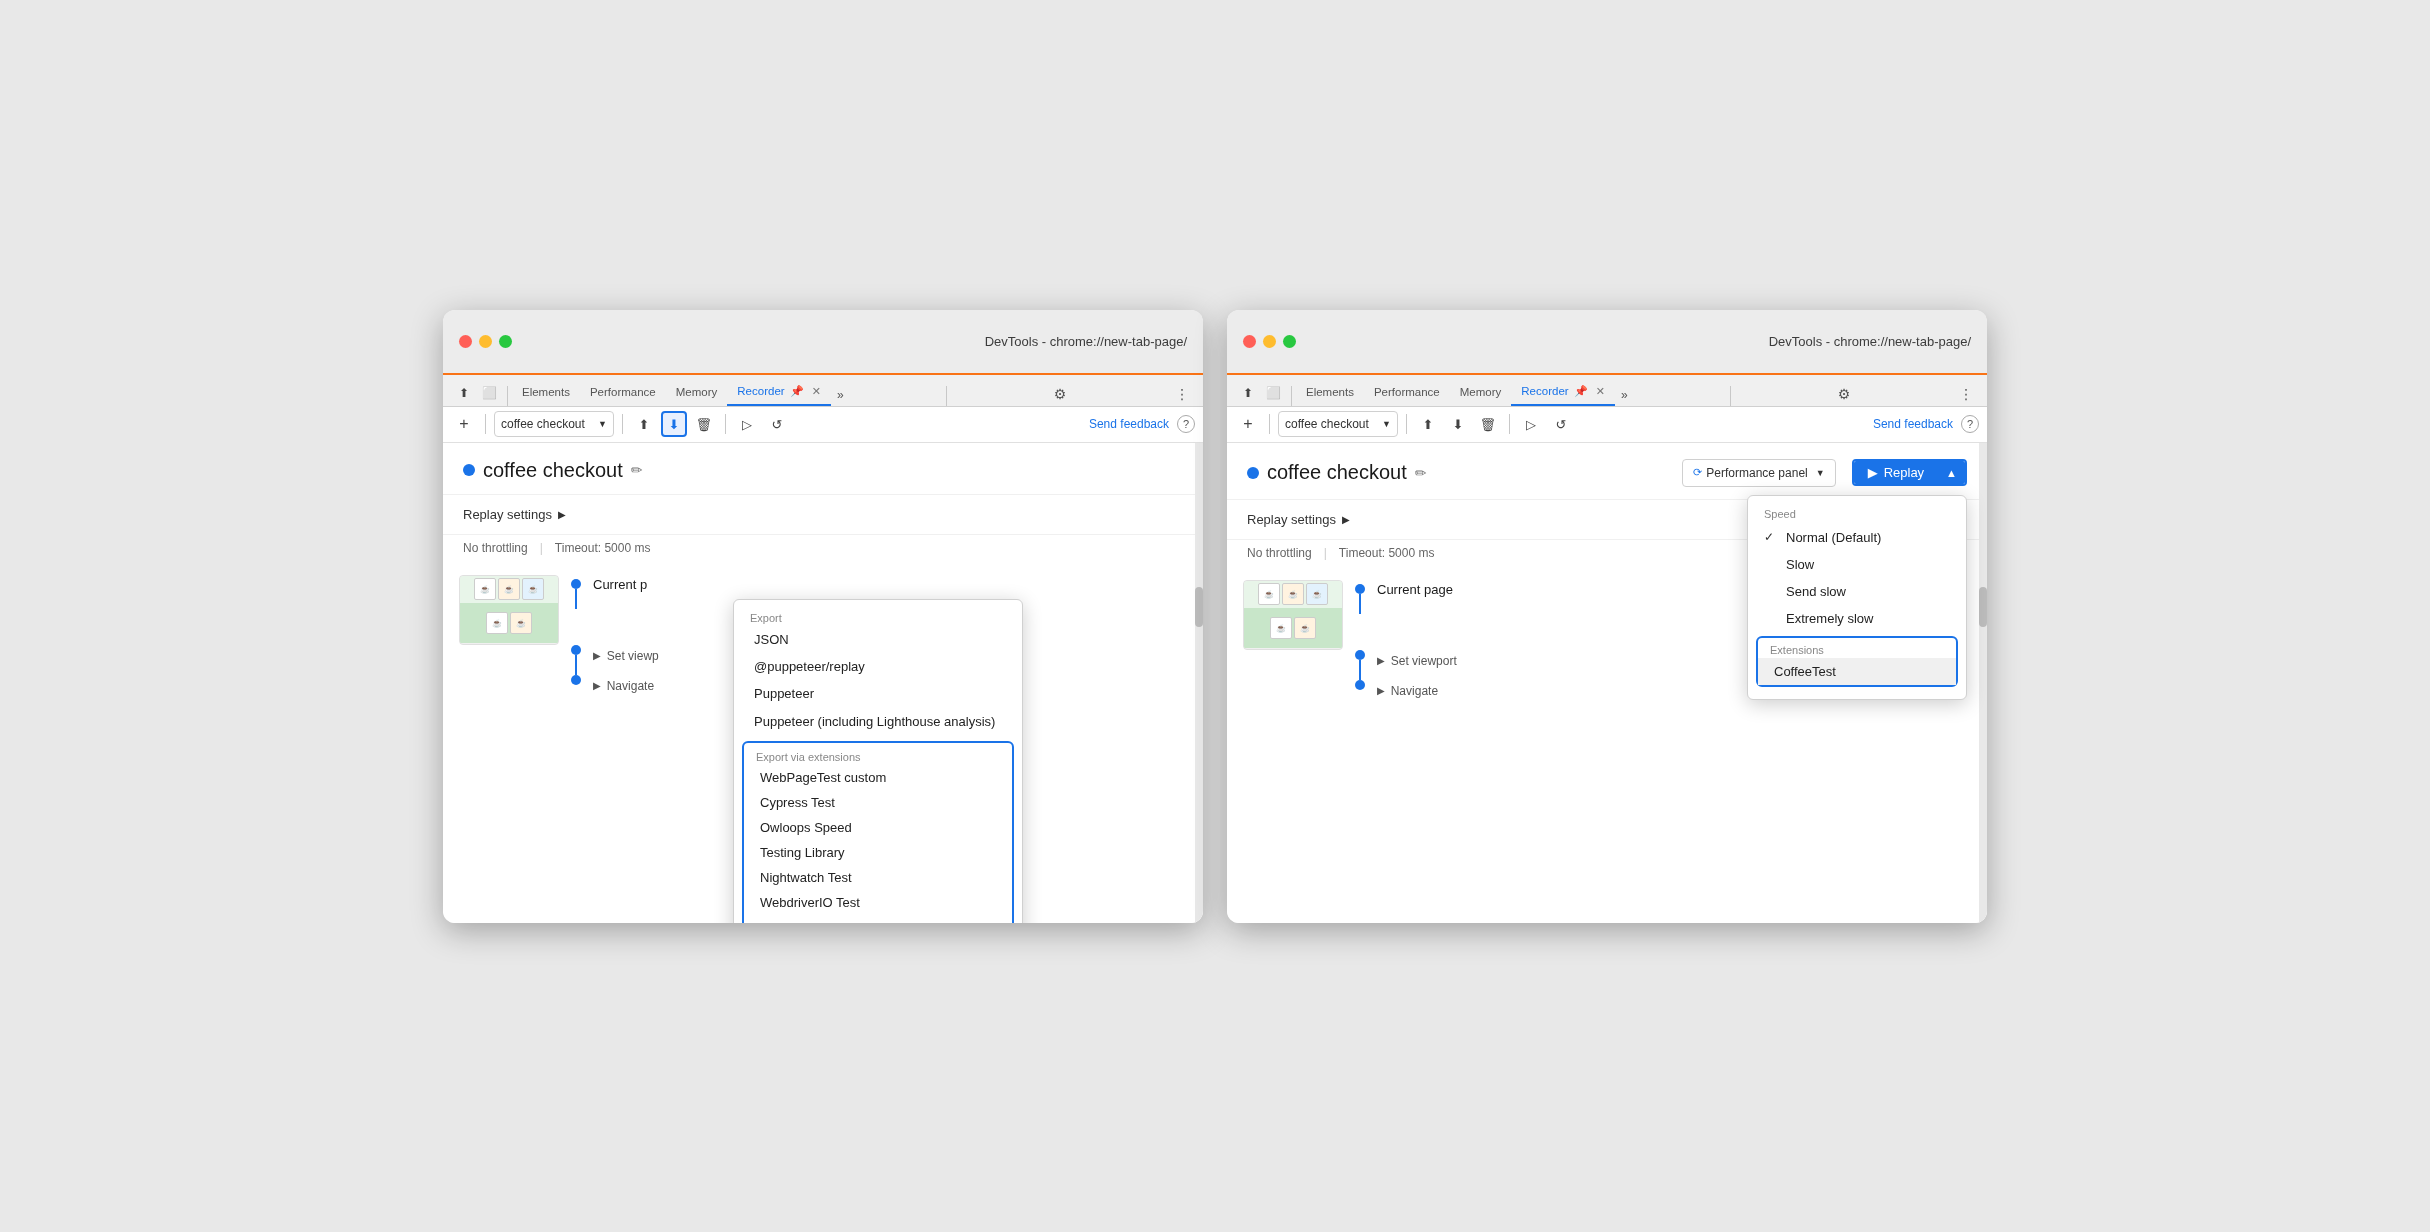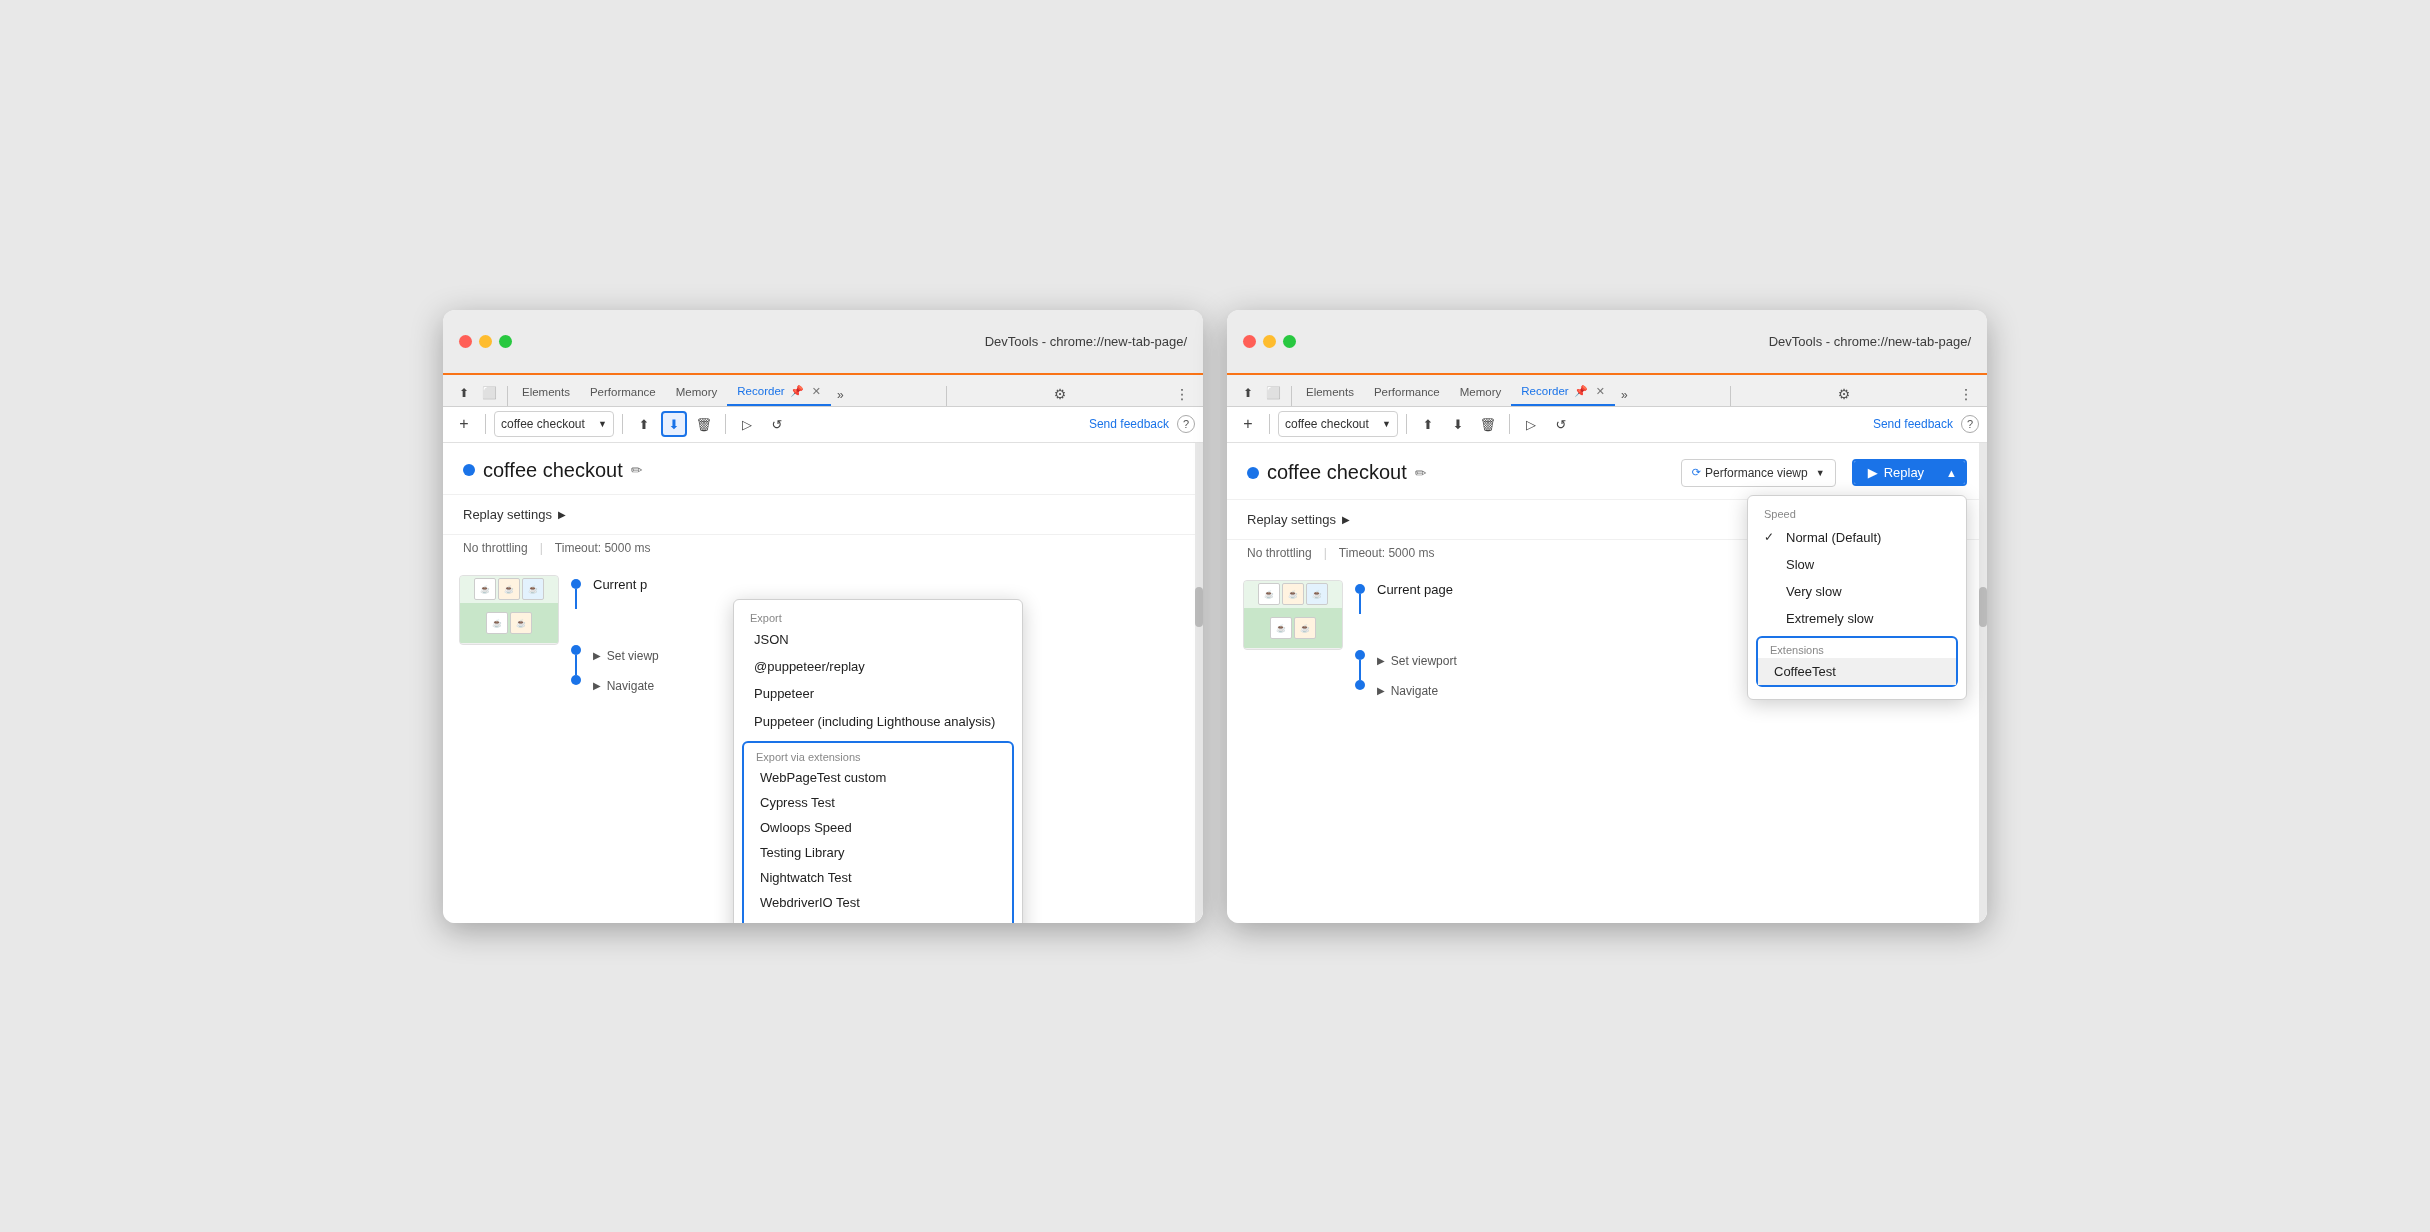--- a/index.html
+++ b/index.html
@@ -587,21 +587,21 @@
     <div class="recording-header">
       <div class="recording-title">
         <div style="width:12px;height:12px;border-radius:50%;background:#1a73e8;"></div>
         <span>coffee checkout</span>
         <span class="edit-icon">✏</span>
       </div>
 
       <div style="margin-left:auto;display:flex;align-items:center;gap:8px;position:relative;">
         <div class="perf-panel-btn">
           <span style="font-size:11px;color:#1a73e8;">⟳</span>
-          <span>Performance viewp</span>
+          <span>Performance panel</span>
           <span style="font-size:9px;margin-left:4px;">▼</span>
         </div>
         <div class="replay-btn-group">
           <button class="replay-main">
             <span>▶</span>
             <span>Replay</span>
           </button>
           <button class="replay-dropdown">▲</button>
         </div>
 
@@ -610,21 +610,21 @@
           <div class="speed-item">
             <span class="checkmark">✓</span>
             <span>Normal (Default)</span>
           </div>
           <div class="speed-item">
             <span class="checkmark"></span>
             <span>Slow</span>
           </div>
           <div class="speed-item">
             <span class="checkmark"></span>
-            <span>Very slow</span>
+            <span>Send slow</span>
           </div>
           <div class="speed-item">
             <span class="checkmark"></span>
             <span>Extremely slow</span>
           </div>
           <div class="speed-extensions-box">
             <div class="speed-ext-label">Extensions</div>
             <div class="speed-ext-item">CoffeeTest</div>
           </div>
         </div>

